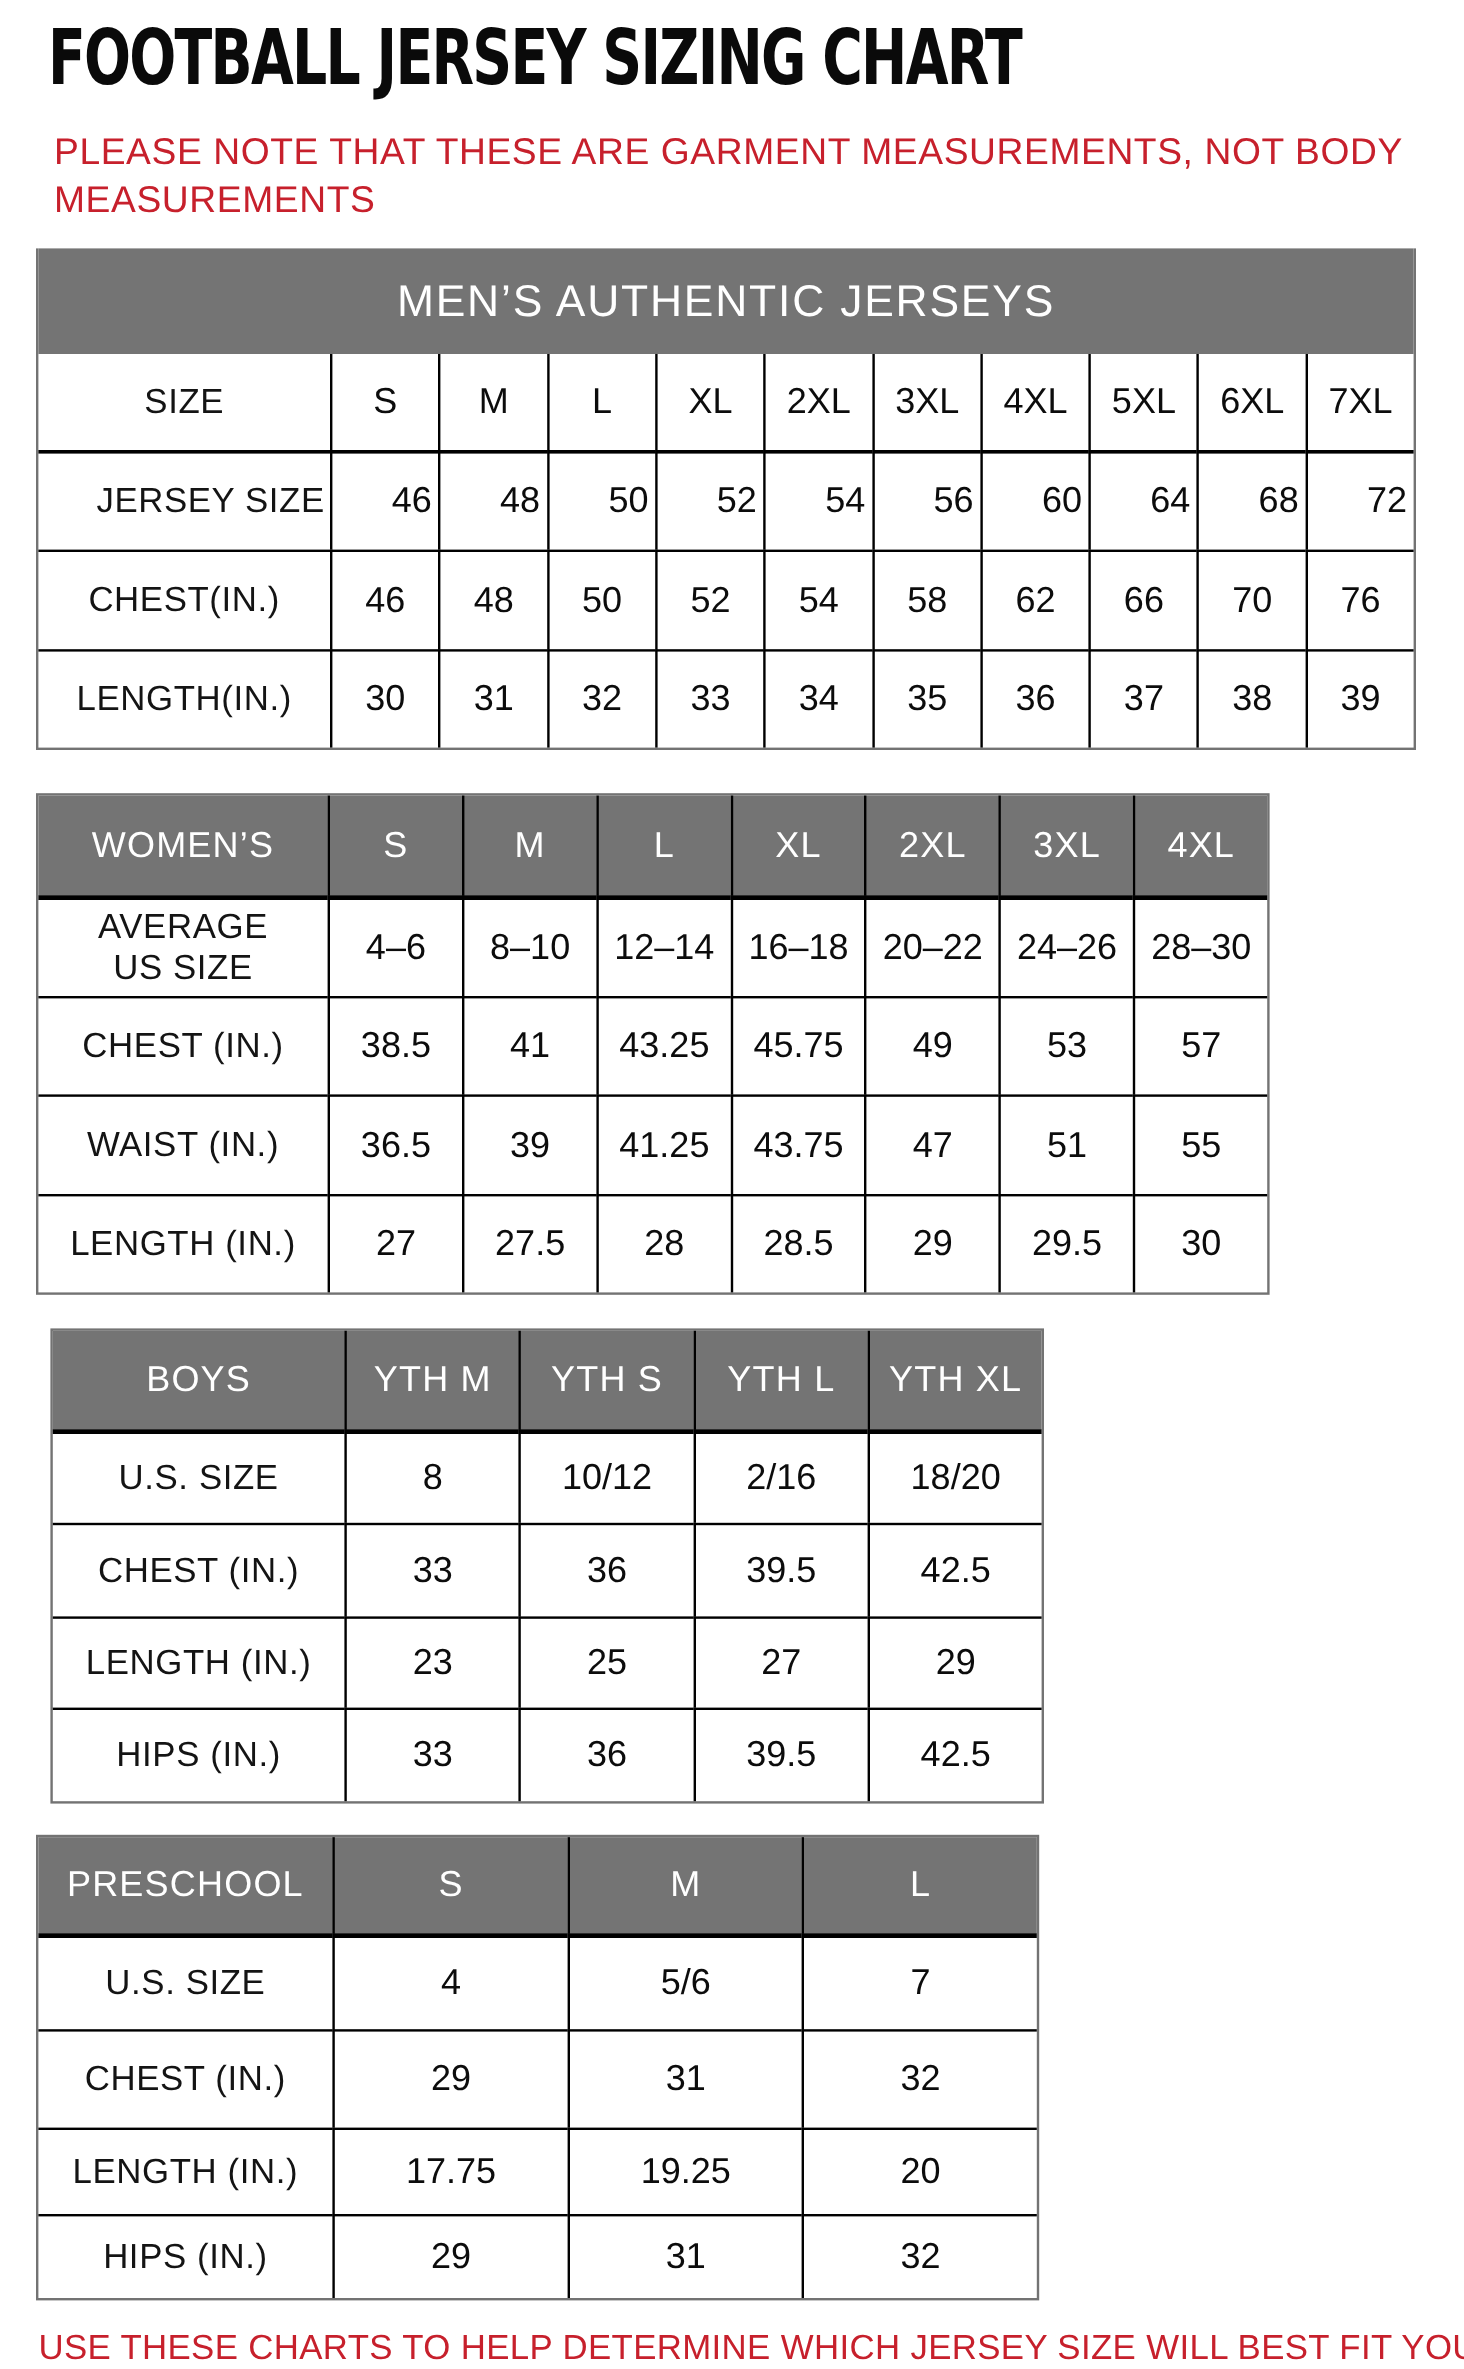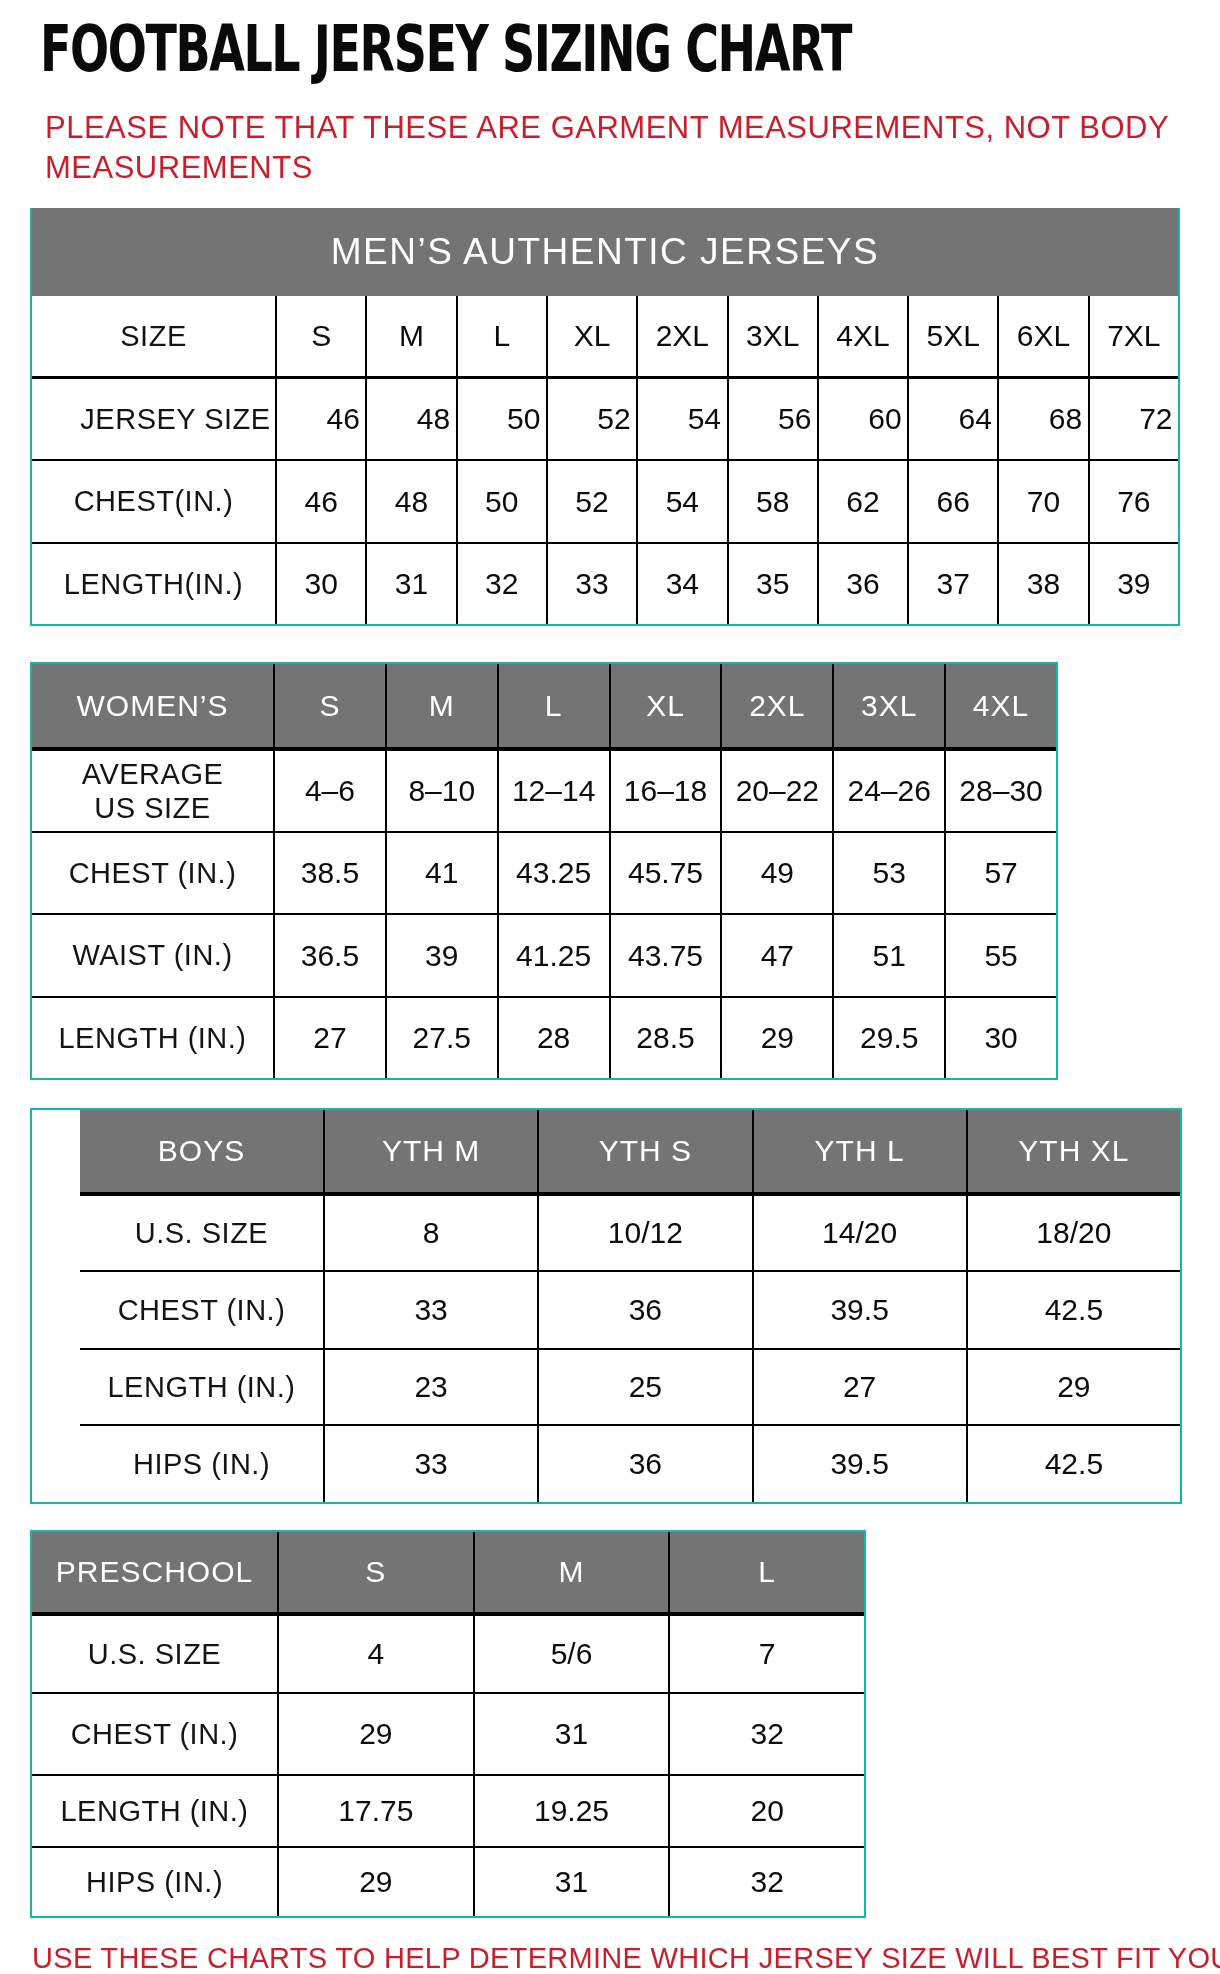--- a/index.html
+++ b/index.html
@@ -23,26 +23,26 @@
   }
   .note {
     margin: 16px 0 0 45px;
     color: var(--red, #c7202c);
     font-size: 31px;
     line-height: 40px;
     letter-spacing: 0.5px;
     font-weight: 400;
   }
   .tablebox {
-    border: 2px solid #14b8a6;
+    border: 2px solid #737373;
     background: #fff;
   }
   .tablebox.mens { width: 1150px; margin: 20px 0 16px 30px; border-top: none; }
   .tablebox.womens { width: 1028px; margin: 36px 0 0 30px; }
-  .tablebox.boys { width: 1152px; margin: 28px 0 0 30px; padding-left: 48px; }
+  .tablebox.boys { width: 828px; margin: 28px 0 0 42px; }
   .tablebox.preschool { width: 836px; margin: 26px 0 0 30px; }
 
   .banner {
     height: 88px;
     background: var(--gray, #747474);
     color: #fff;
     display: flex; align-items: center; justify-content: center;
     font-size: 37px;
     letter-spacing: 1.5px;
   }
@@ -195,21 +195,21 @@
 <div class="tablebox boys">
   <div class="grid grid-boys">
       <div class="cell hcell c0 r0">BOYS</div>
       <div class="cell hcell r0">YTH M</div>
       <div class="cell hcell r0">YTH S</div>
       <div class="cell hcell r0">YTH L</div>
       <div class="cell hcell r0">YTH XL</div>
       <div class="cell lcell c0 r1">U.S. SIZE</div>
       <div class="cell vcell r1">8</div>
       <div class="cell vcell r1">10/12</div>
-      <div class="cell vcell r1">14/20</div>
+      <div class="cell vcell r1">2/16</div>
       <div class="cell vcell r1">18/20</div>
       <div class="cell lcell c0">CHEST (IN.)</div>
       <div class="cell vcell">33</div>
       <div class="cell vcell">36</div>
       <div class="cell vcell">39.5</div>
       <div class="cell vcell">42.5</div>
       <div class="cell lcell c0">LENGTH (IN.)</div>
       <div class="cell vcell">23</div>
       <div class="cell vcell">25</div>
       <div class="cell vcell">27</div>

